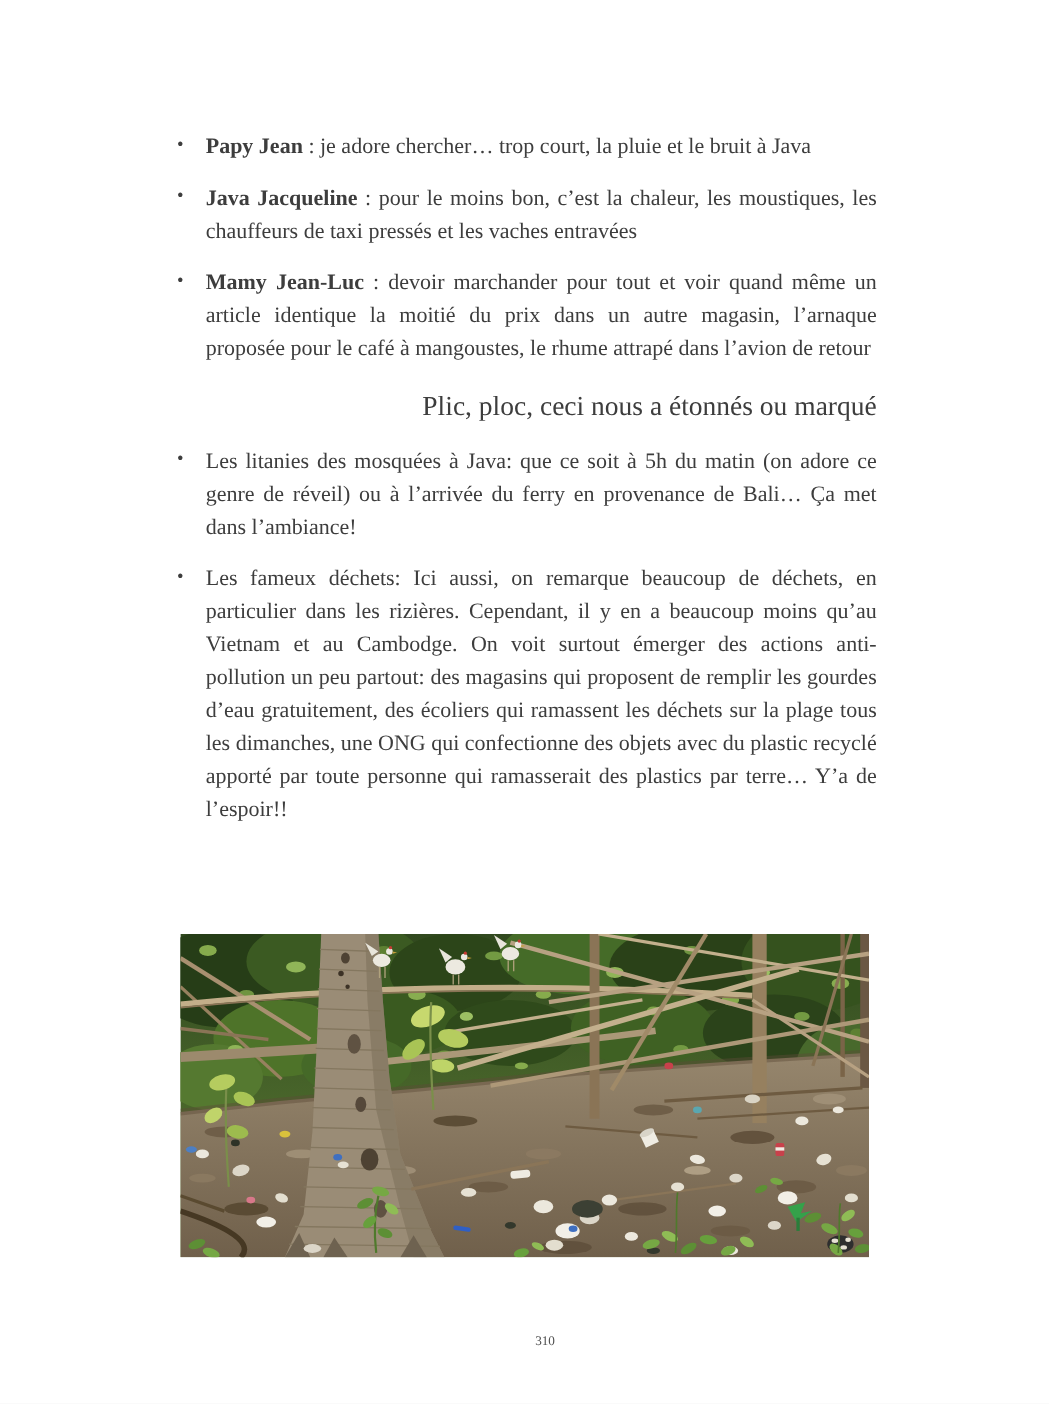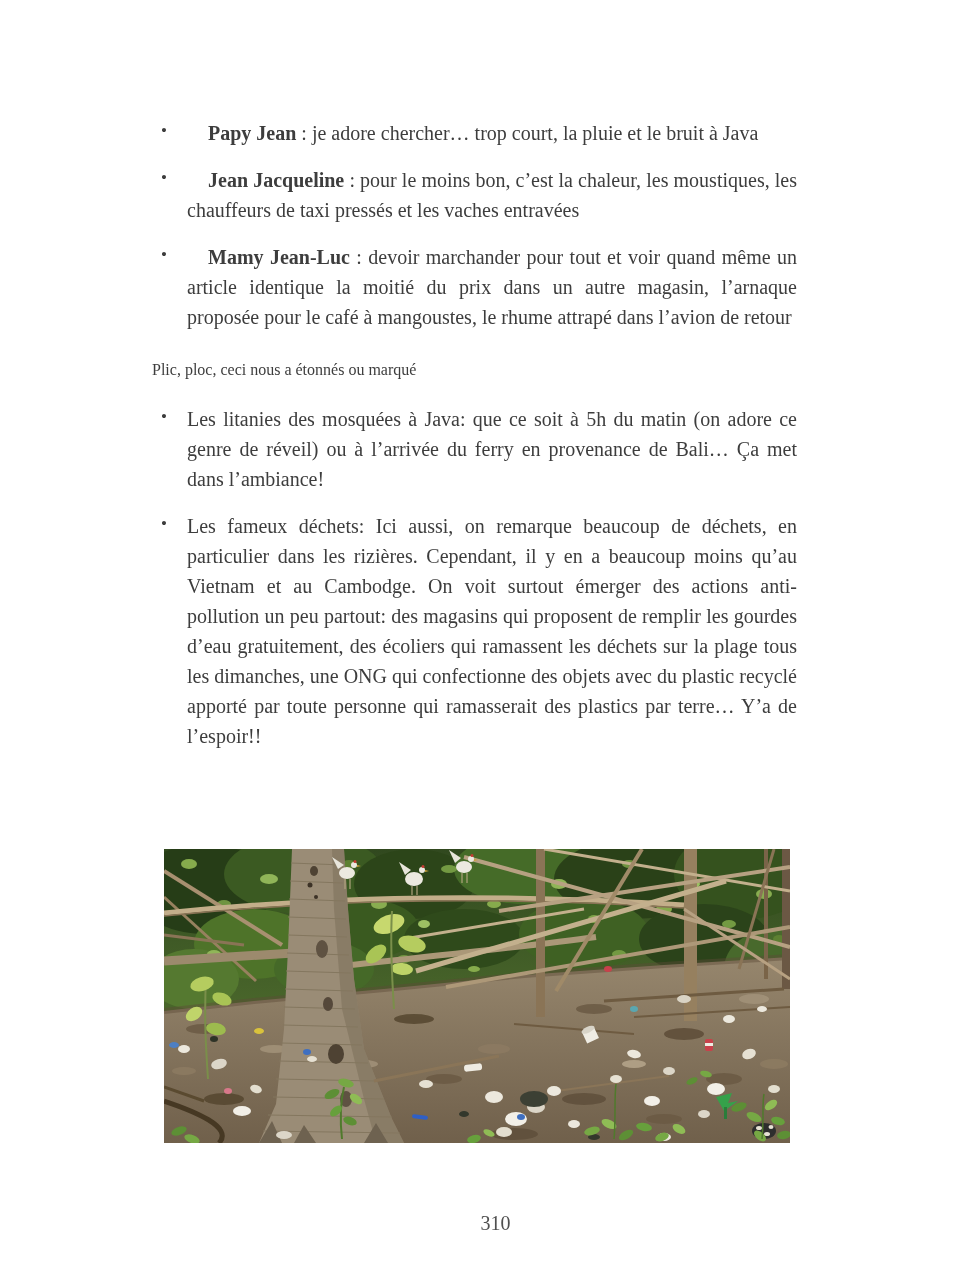--- a/index.html
+++ b/index.html
@@ -29,61 +29,61 @@
     line-height: 30px;
     text-align: justify;
   }
   .bullet-marker {
     position: absolute;
     left: 9px;
     top: -2px;
     font-size: 17px;
     color: #3d3d3d;
   }
-  .lead { font-weight: bold; margin-left: 21px; }
+  .lead { font-weight: bold; }
   .plain-para {
-    font-size: 16px;
+    font-size: 25px;
     line-height: 30px;
     margin: 23px 0 19px 0;
-    text-align: left;
+    text-align: right;
   }
   .photo-wrap {
     margin-left: 12px;
     width: 626px;
     height: 294px;
     line-height: 0;
   }
   .photo-wrap svg { display: block; }
   .footer {
     position: absolute;
     top: 1212px;
     left: 0;
     width: 100%;
     text-align: center;
-    font-size: 20px;
+    font-size: 12px;
     color: #4f4f4f;
     padding-left: 37px;
   }
 </style>
 </head>
 <body>
 
 <div class="page">
   <div class="content">
     <div class="text-block">
 
       <div class="bullet-item">
         <span class="bullet-marker">•</span>
         <span class="lead">Papy Jean</span>
         <span>: je adore chercher… trop court, la pluie et le bruit à Java</span>
       </div>
 
       <div class="bullet-item">
         <span class="bullet-marker">•</span>
-        <span class="lead">Jean Jacqueline</span>
+        <span class="lead">Java Jacqueline</span>
         <span>: pour le moins bon, c’est la chaleur, les moustiques, les chauffeurs de taxi pressés et les vaches entravées</span>
       </div>
 
       <div class="bullet-item">
         <span class="bullet-marker">•</span>
         <span class="lead">Mamy Jean-Luc</span>
         <span>: devoir marchander pour tout et voir quand même un article identique la moitié du prix dans un autre magasin, l’arnaque proposée pour le café à mangoustes, le rhume attrapé dans l’avion de retour</span>
       </div>
 
       <div class="plain-para">Plic, ploc, ceci nous a étonnés ou marqué</div>

